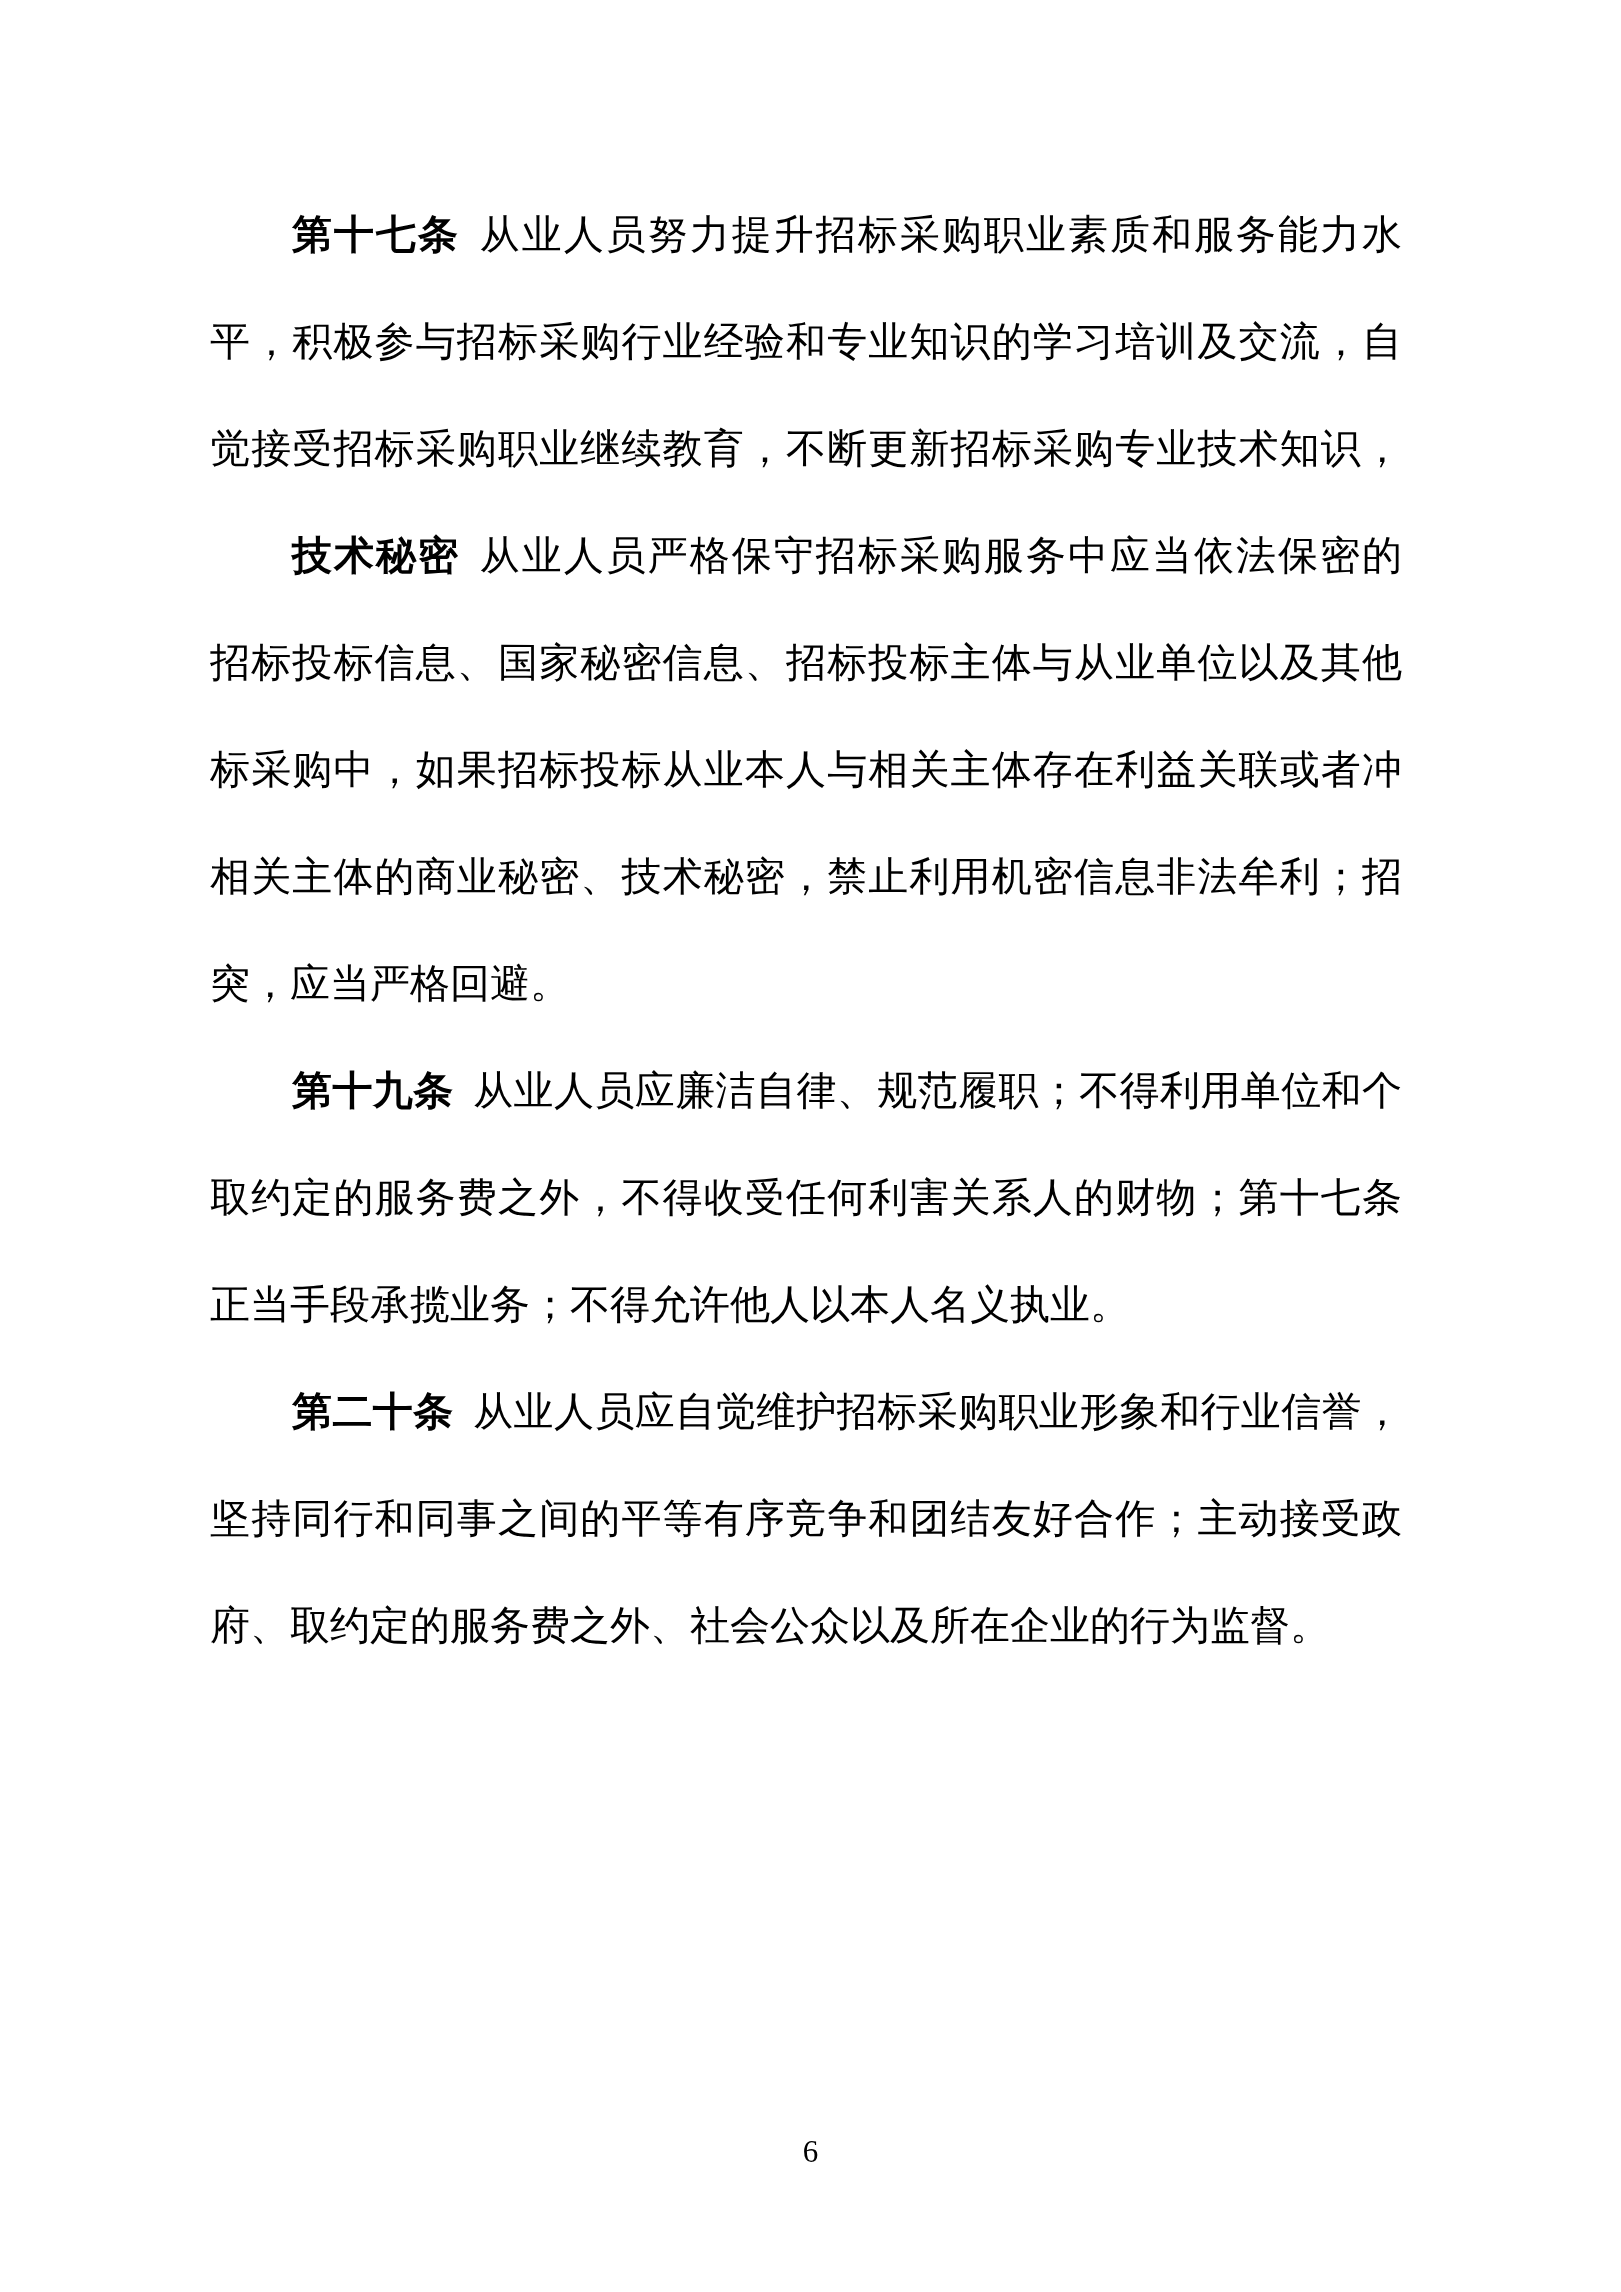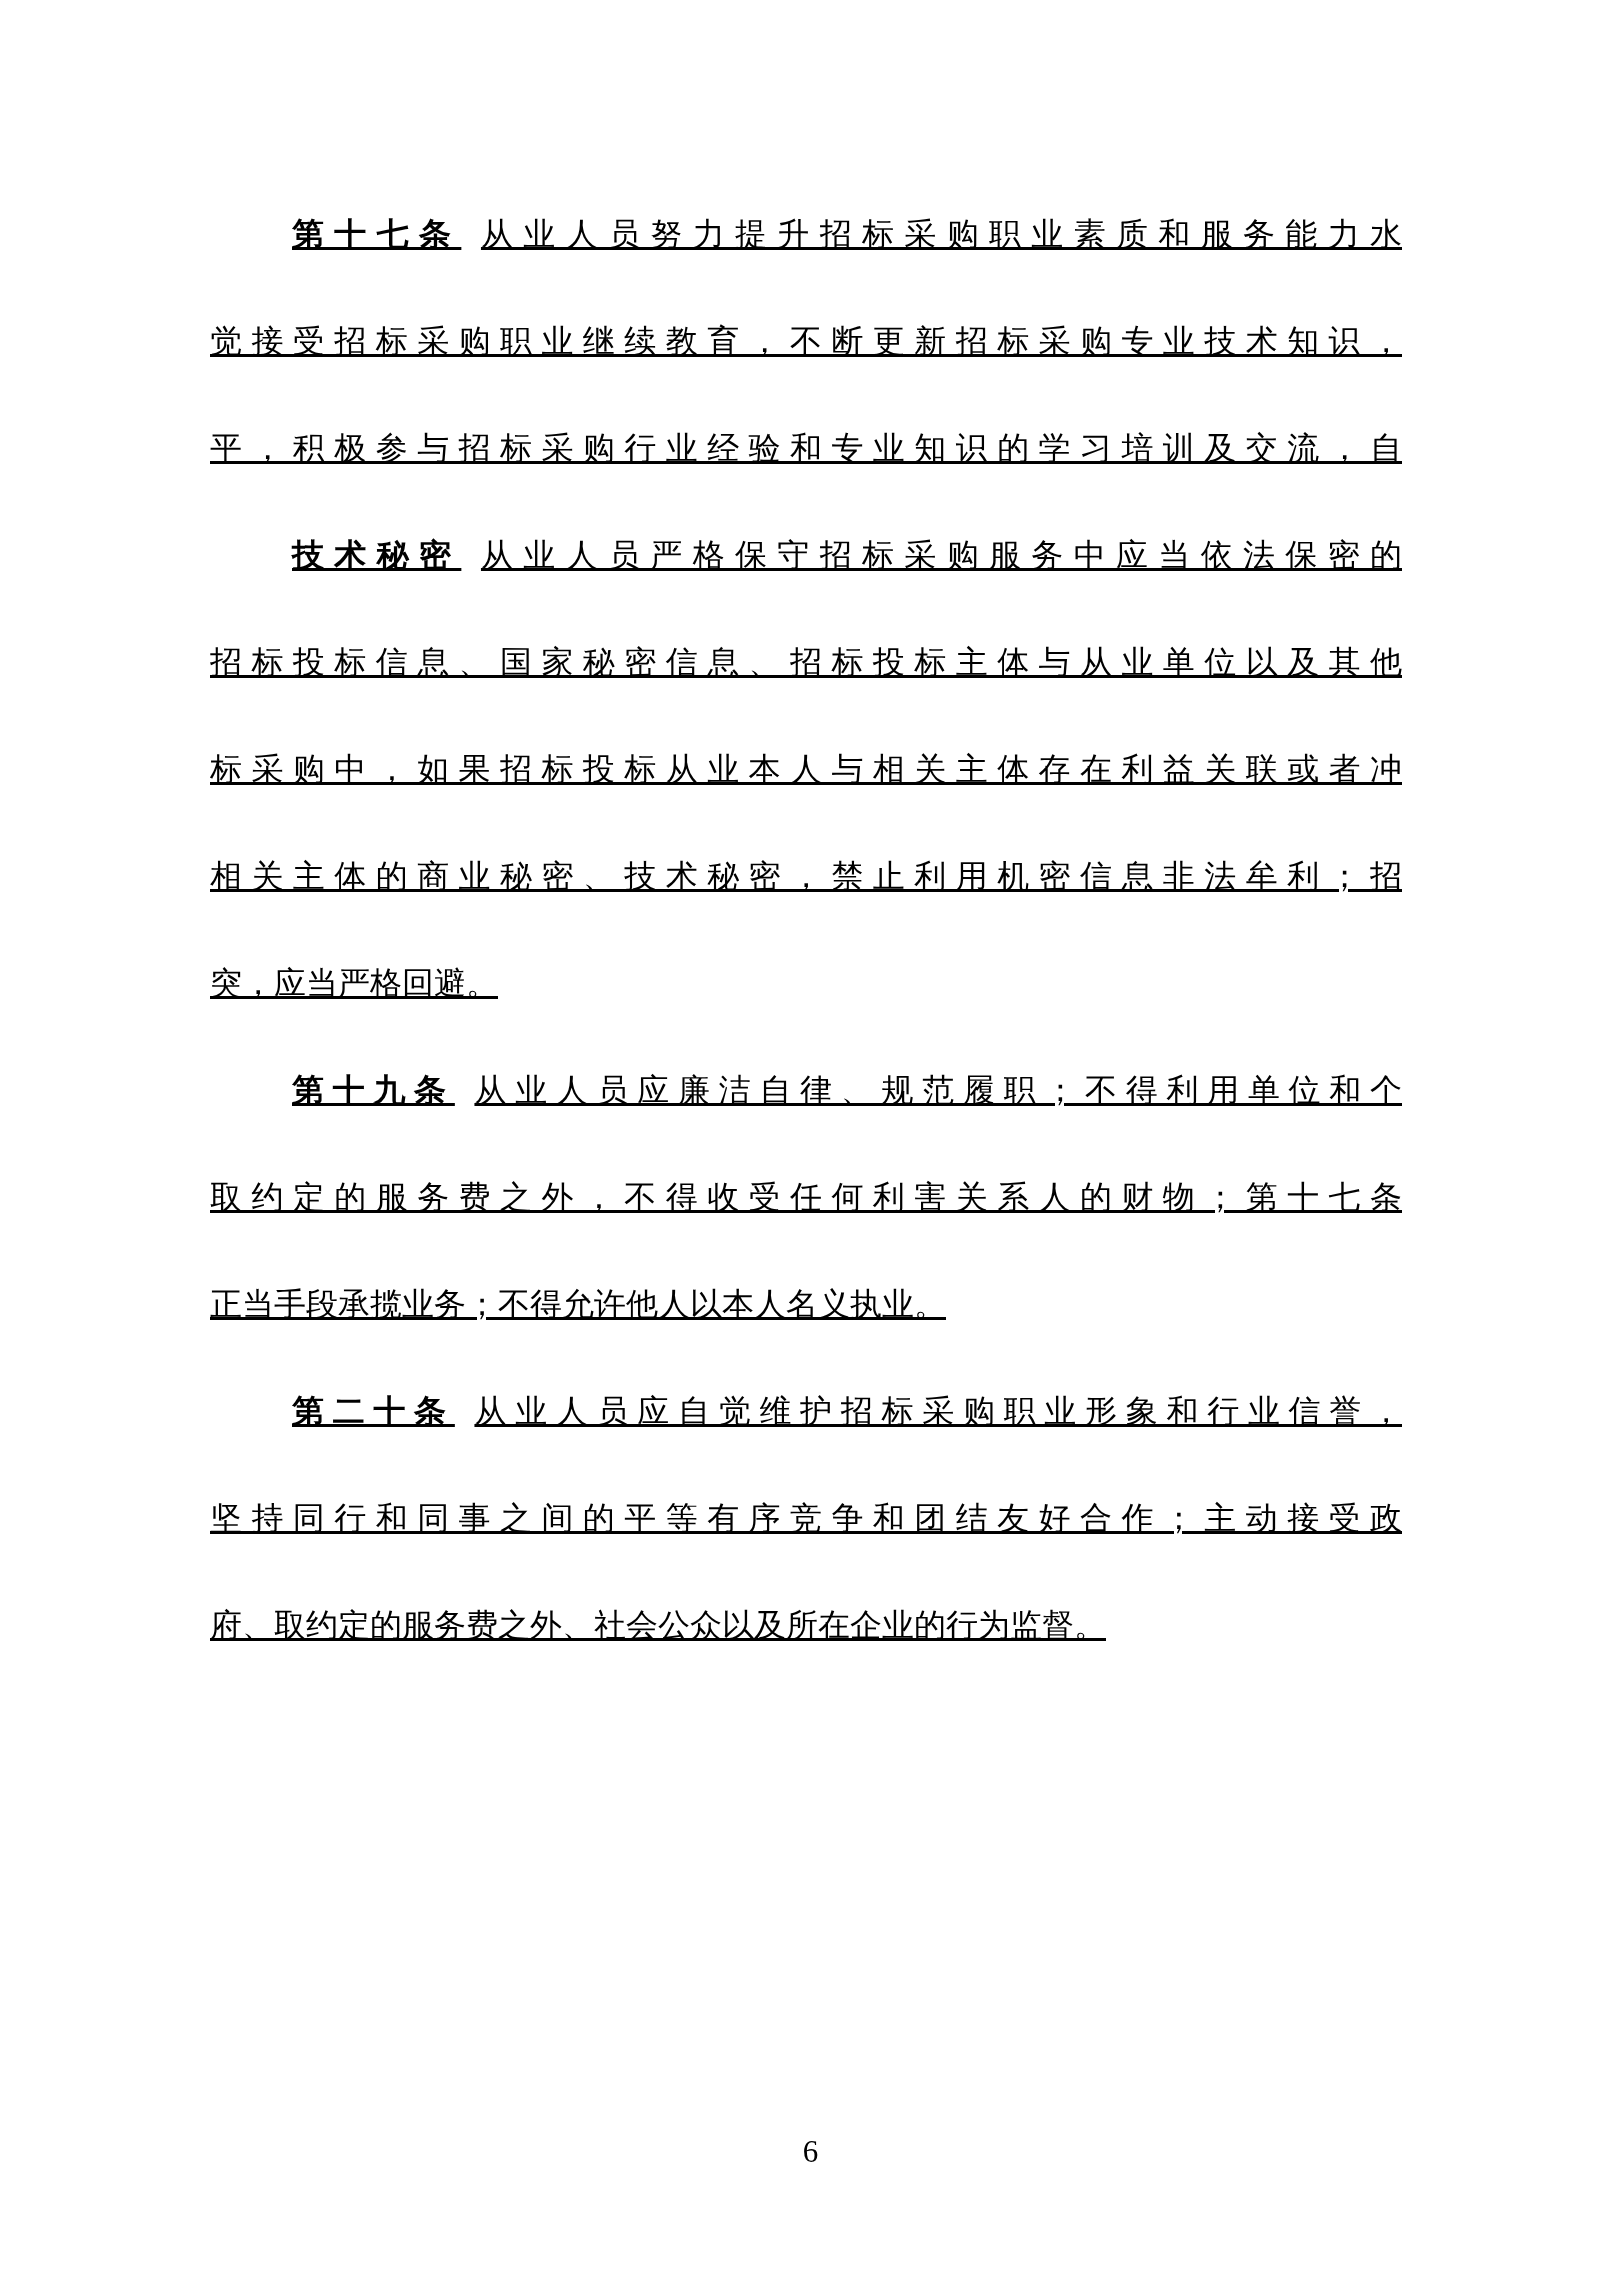--- a/index.html
+++ b/index.html
@@ -14,23 +14,22 @@
     background: #ffffff;
     color: #000000;
     font-family: "Liberation Sans", sans-serif;
     overflow: hidden;
   }
   .content {
     position: absolute;
     left: 210px;
     top: 181px;
     width: 1192px;
-    font-size: 32px;
+    font-size: 40px;
     line-height: 107px;
-    text-decoration: underline;
   }
   .para {
     margin: 0;
     padding: 0;
   }
   .line {
     height: 107px;
     overflow: hidden;
     text-align: justify;
     text-align-last: justify;
@@ -60,22 +59,22 @@
 </head>
 <body>
 
 <div class="page">
   <div class="content">
 
     <div class="para">
       <div class="line first">
         <span class="heading">第十七条</span><span>从业人员努力提升招标采购职业素质和服务能力水</span>
       </div>
+      <div class="line">平，积极参与招标采购行业经验和专业知识的学习培训及交流，自</div>
       <div class="line">觉接受招标采购职业继续教育，不断更新招标采购专业技术知识，</div>
-      <div class="line">平，积极参与招标采购行业经验和专业知识的学习培训及交流，自</div>
     </div>
 
     <div class="para">
       <div class="line first">
         <span class="heading">技术秘密</span><span>从业人员严格保守招标采购服务中应当依法保密的</span>
       </div>
       <div class="line">招标投标信息、国家秘密信息、招标投标主体与从业单位以及其他</div>
       <div class="line">标采购中，如果招标投标从业本人与相关主体存在利益关联或者冲</div>
       <div class="line">相关主体的商业秘密、技术秘密，禁止利用机密信息非法牟利；招</div>
       <div class="line last">突，应当严格回避。</div>

